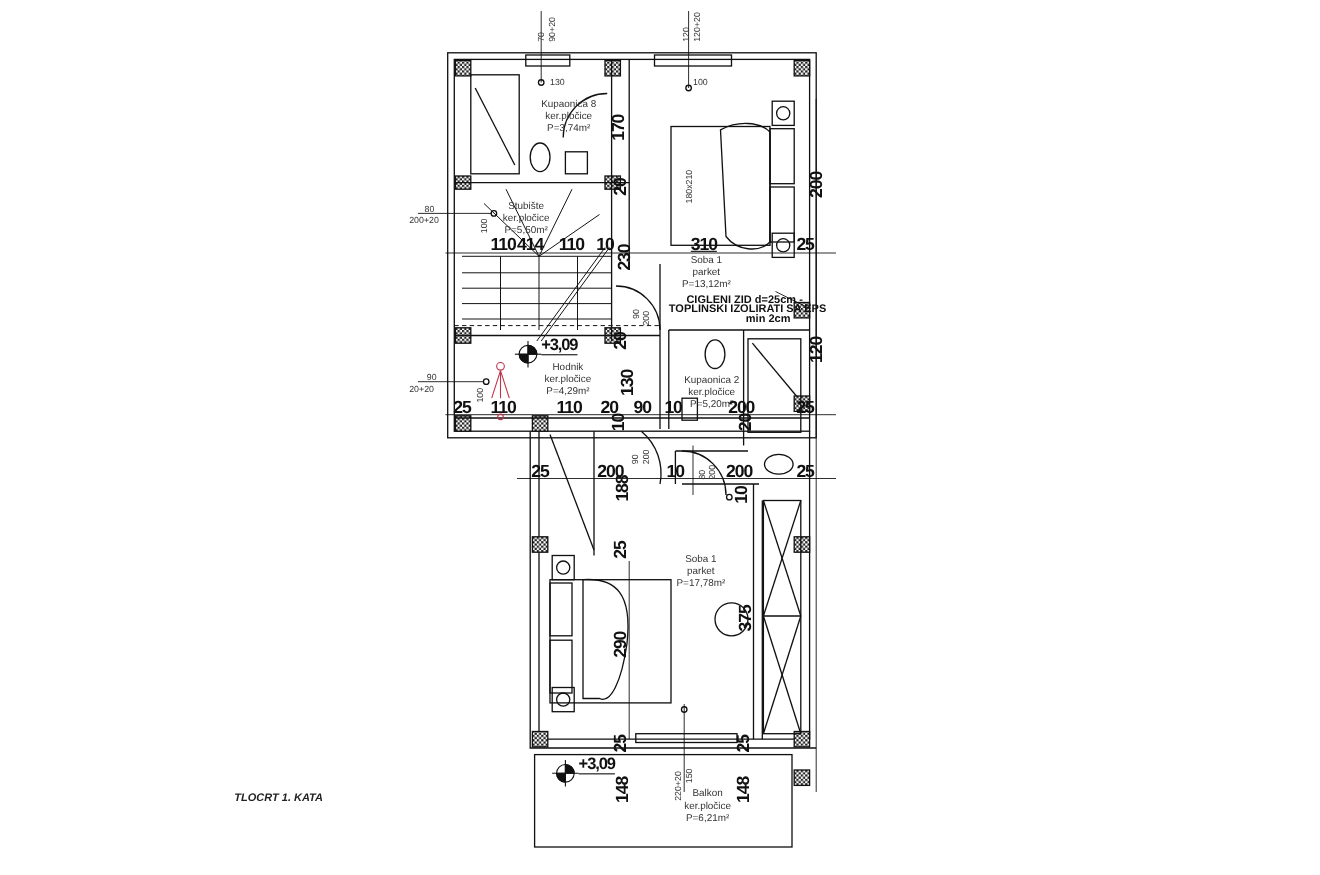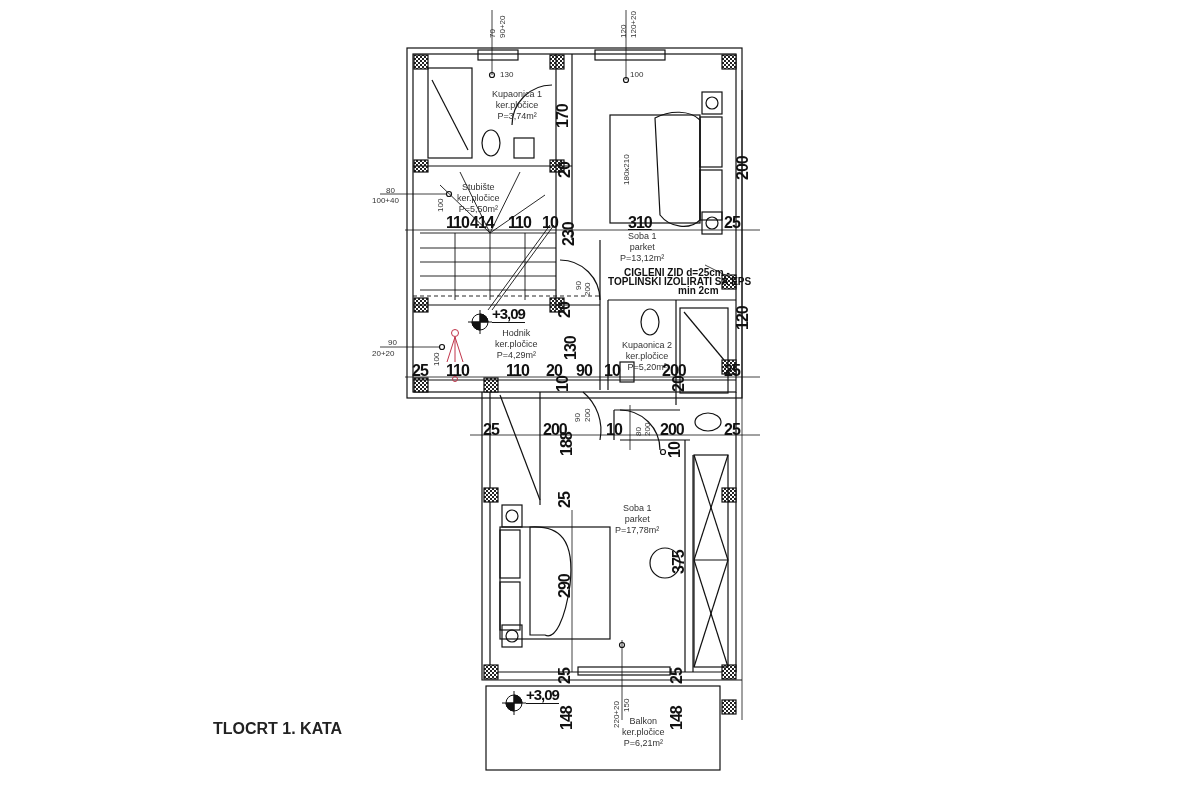--- a/index.html
+++ b/index.html
@@ -5,21 +5,21 @@
   html,body{margin:0;padding:0;background:#fff;}
   body{width:1200px;height:795px;position:relative;overflow:hidden;font-family:"Liberation Sans",sans-serif;}
   #plan{position:absolute;left:0;top:0;width:1200px;height:795px;}
   .lbl{position:absolute;font-family:"Liberation Sans",sans-serif;font-size:9px;color:#333;text-align:center;line-height:11px;white-space:nowrap;}
   .dim{position:absolute;font-family:"Liberation Sans",sans-serif;font-weight:bold;font-size:16px;color:#111;white-space:nowrap;letter-spacing:-1px;}
   .dim.v{transform:rotate(-90deg);transform-origin:left top;}
   .small{position:absolute;font-family:"Liberation Sans",sans-serif;font-size:8px;color:#333;white-space:nowrap;}
   .small.v{transform:rotate(-90deg);transform-origin:left top;}
   .note{position:absolute;font-family:"Liberation Sans",sans-serif;font-size:10px;font-weight:bold;color:#111;white-space:nowrap;line-height:9px;}
   .level{position:absolute;font-family:"Liberation Sans",sans-serif;font-weight:bold;font-size:15px;color:#111;border-bottom:1.5px solid #111;letter-spacing:-1px;}
-  .title{position:absolute;left:213px;top:720px;font-family:"Liberation Sans",sans-serif;font-weight:bold;font-size:16px;color:#222;}
+  .title{position:absolute;left:213px;top:720px;font-family:"Liberation Sans",sans-serif;font-weight:bold;font-size:10px;color:#222;font-style:italic;}
 </style>
 </head>
 <body>
 
 <svg id="plan" viewBox="0 0 1200 795" xmlns="http://www.w3.org/2000/svg">
   <defs>
     <pattern id="hatch" width="4" height="4" patternUnits="userSpaceOnUse">
       <rect width="4" height="4" fill="#fff"></rect>
       <rect width="2" height="2" fill="#222"></rect>
       <rect x="2" y="2" width="2" height="2" fill="#222"></rect>
@@ -177,21 +177,21 @@
   </g>
 
   <g stroke="#c0344a" fill="none" stroke-width="1">
     <circle cx="455" cy="333" r="3.5"></circle>
     <path d="M455 337 L447 362 M455 337 L463 362 M455 337 L455 362"></path>
     <circle cx="455" cy="379" r="2.5"></circle>
   </g>
 </svg>
 
 <div class="lbl" style="left:492px;top:89px;">
-  <div>Kupaonica 1</div>
+  <div>Kupaonica 8</div>
   <div>ker.pločice</div>
   <div>P=3,74m²</div>
 </div>
 <div class="lbl" style="left:457px;top:182px;">
   <div>Stubište</div>
   <div>ker.pločice</div>
   <div>P=5,50m²</div>
 </div>
 <div class="lbl" style="left:620px;top:231px;">
   <div>Soba 1</div>
@@ -230,21 +230,21 @@
 
 <div class="small v" style="left:622px;top:185px;">180x210</div>
 
 <div class="small v" style="left:488px;top:38px;">70</div>
 <div class="small v" style="left:498px;top:38px;">90+20</div>
 <div class="small v" style="left:619px;top:38px;">120</div>
 <div class="small v" style="left:629px;top:38px;">120+20</div>
 <div class="small" style="left:500px;top:70px;">130</div>
 <div class="small" style="left:630px;top:70px;">100</div>
 <div class="small" style="left:386px;top:186px;">80</div>
-<div class="small" style="left:372px;top:196px;">100+40</div>
+<div class="small" style="left:372px;top:196px;">200+20</div>
 <div class="small v" style="left:436px;top:212px;">100</div>
 <div class="small" style="left:388px;top:338px;">90</div>
 <div class="small" style="left:372px;top:349px;text-align:right;">20+20</div>
 <div class="small v" style="left:432px;top:366px;">100</div>
 <div class="small v" style="left:574px;top:290px;">90</div>
 <div class="small v" style="left:583px;top:296px;">200</div>
 <div class="small v" style="left:573px;top:422px;">90</div>
 <div class="small v" style="left:583px;top:422px;">200</div>
 <div class="small v" style="left:634px;top:436px;">80</div>
 <div class="small v" style="left:643px;top:436px;">200</div>

